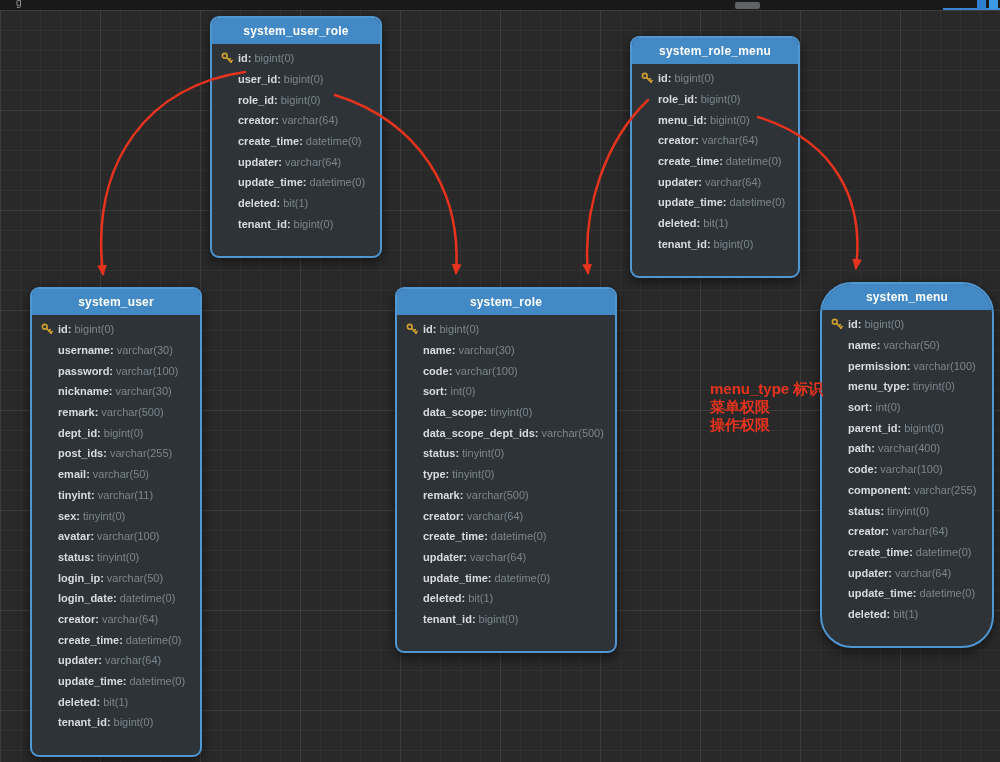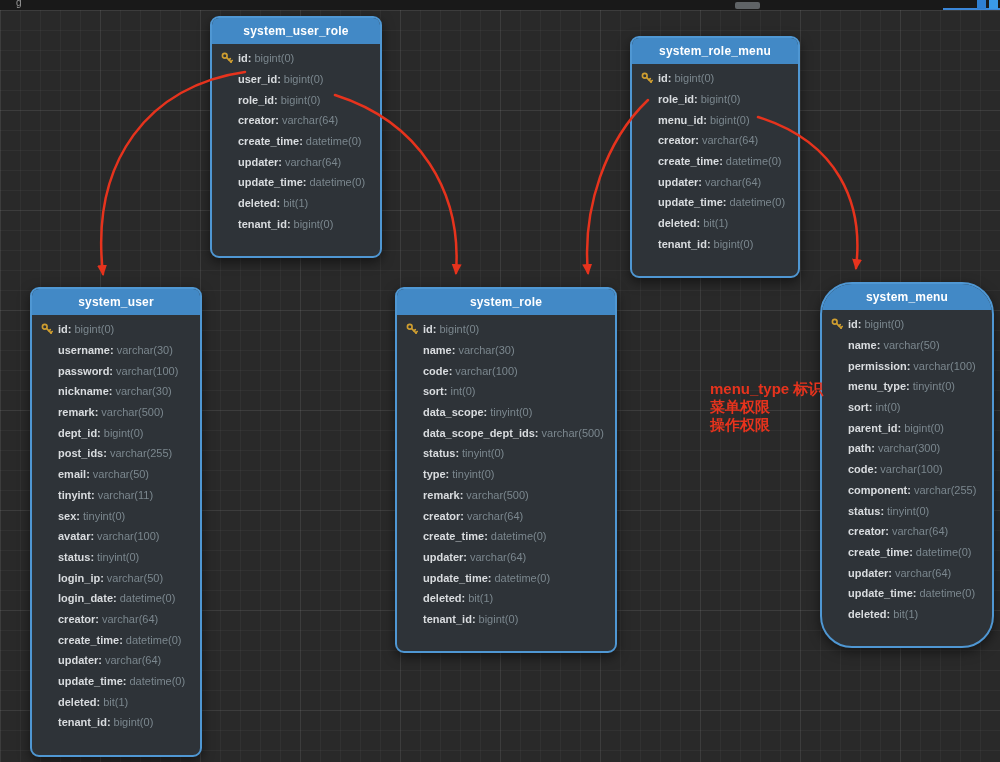--- a/index.html
+++ b/index.html
@@ -432,21 +432,21 @@
         <span class="ftype">int(0)</span>
       </div>
       <div class="frow">
         <span class="icol"></span>
         <span class="fname">parent_id:</span>
         <span class="ftype">bigint(0)</span>
       </div>
       <div class="frow">
         <span class="icol"></span>
         <span class="fname">path:</span>
-        <span class="ftype">varchar(300)</span>
+        <span class="ftype">varchar(400)</span>
       </div>
       <div class="frow">
         <span class="icol"></span>
         <span class="fname">code:</span>
         <span class="ftype">varchar(100)</span>
       </div>
       <div class="frow">
         <span class="icol"></span>
         <span class="fname">component:</span>
         <span class="ftype">varchar(255)</span>

